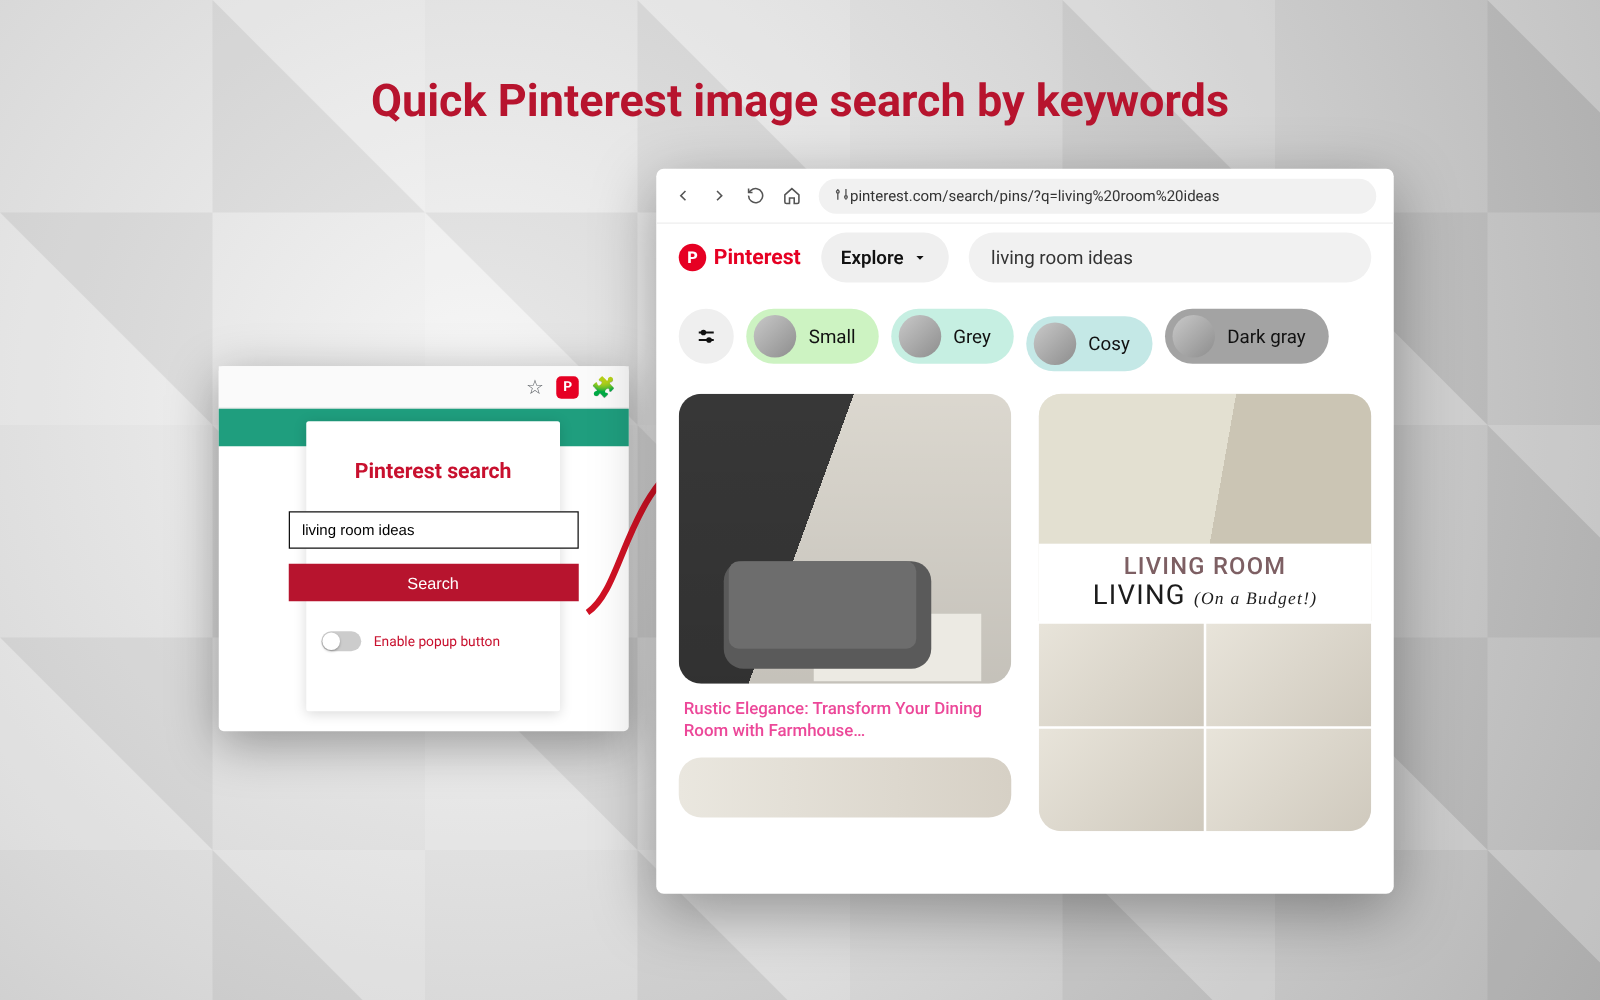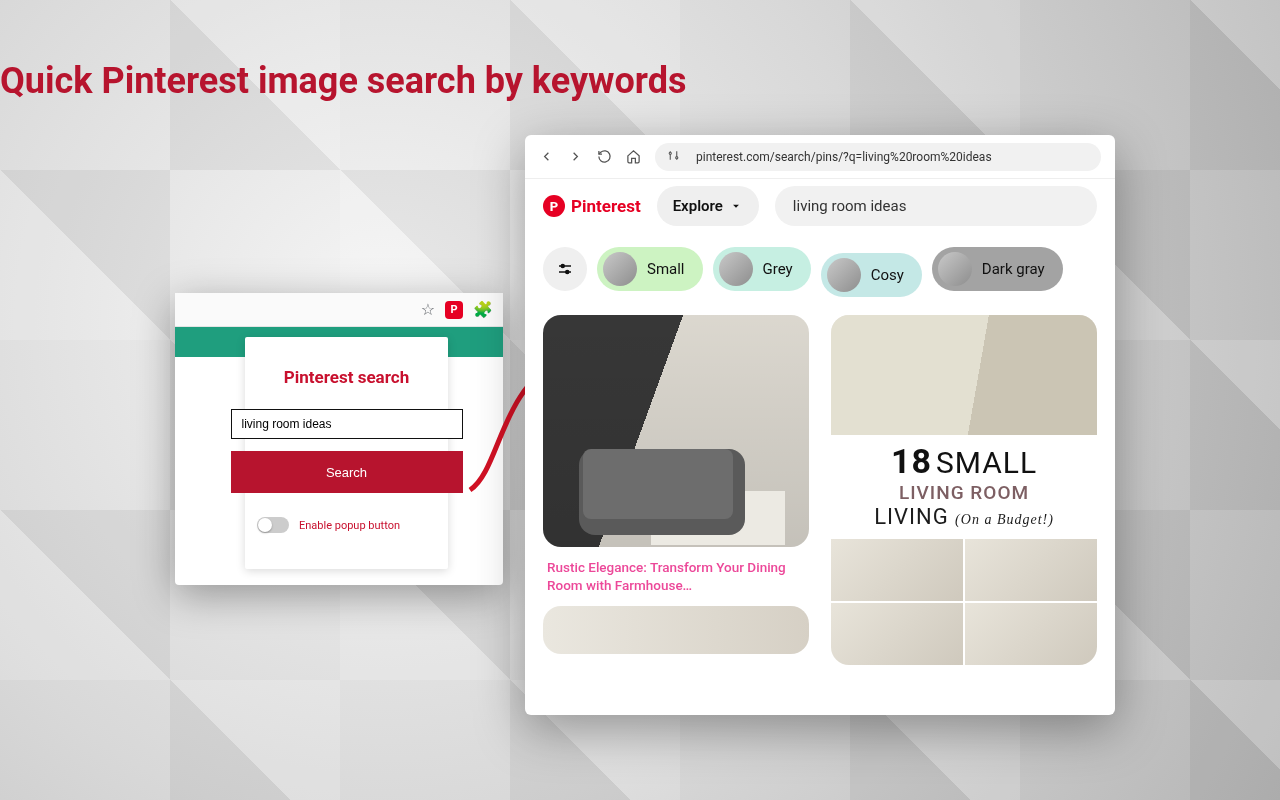--- a/index.html
+++ b/index.html
@@ -16,20 +16,21 @@
       linear-gradient(45deg, rgba(255,255,255,0.15) 25%, transparent 25%, transparent 75%, rgba(255,255,255,0.15) 75%),
       linear-gradient(45deg, rgba(0,0,0,0.05) 25%, transparent 25%, transparent 75%, rgba(0,0,0,0.05) 75%);
     background-size: 340px 340px, 340px 340px;
     background-position: 0 0, 170px 170px;
     pointer-events:none;
   }
 
   .headline {
     position:absolute;
     top:60px; left:0; right:0;
+    text-align:center;
     font-size:36px;
     font-weight:700;
     color:#b7142e;
   }
 
   
   .popup-shot {
     position:absolute;
     left:175px; top:293px;
     width:328px; height:292px;
@@ -69,21 +70,21 @@
     color:#c8102e; font-weight:700; font-size:17px;
     margin:18px 0 22px;
   }
   .popup-input {
     width:232px; height:30px;
     border:1.5px solid #111;
     padding:0 10px; font-size:12px;
     outline:none;
   }
   .popup-search-btn {
-    width:232px; height:42px;
+    width:232px; height:30px;
     margin-top:12px;
     background:#b7142e;
     color:#fff; border:none;
     font-size:13px; cursor:pointer;
   }
   .popup-toggle-row {
     display:flex; align-items:center; gap:10px;
     margin-top:24px; align-self:flex-start;
     margin-left:12px;
   }
@@ -118,21 +119,21 @@
     padding:0 14px;
     border-bottom:1px solid #eee;
   }
   .addr-icon { color:#555; font-size:15px; display:inline-flex; }
   .url-box {
     flex:1;
     height:28px;
     background:#f1f1f1;
     border-radius:14px;
     display:flex; align-items:center;
-    padding:0 12px; gap:16px;
+    padding:0 12px; gap:0;
     font-size:12px; color:#333;
     overflow:hidden; white-space:nowrap;
   }
   .url-tune { font-size:12px; color:#555; }
 
   .pin-header {
     height:54px;
     display:flex; align-items:center; gap:16px;
     padding:0 18px;
   }
@@ -356,23 +357,20 @@
   <div class="grid">
     <div class="grid-col">
       <div class="pin-card room1"></div>
       <div class="pin-caption">Rustic Elegance: Transform Your Dining Room with Farmhouse…</div>
       <div class="pin-card room2"></div>
     </div>
     <div class="grid-col">
       <div class="pin-card collage">
         <div class="living"></div>
         <div class="textblock">
-          <div class="big18">
-            <strong>18</strong><span>SMALL</span>
-          </div>
           <div class="lr">LIVING ROOM</div>
           <div class="ideas">
             <span>LIVING</span>
             <em>(On a Budget!)</em>
           </div>
         </div>
         <div class="mosaic">
           <div></div>
             <div></div>
             <div></div>

